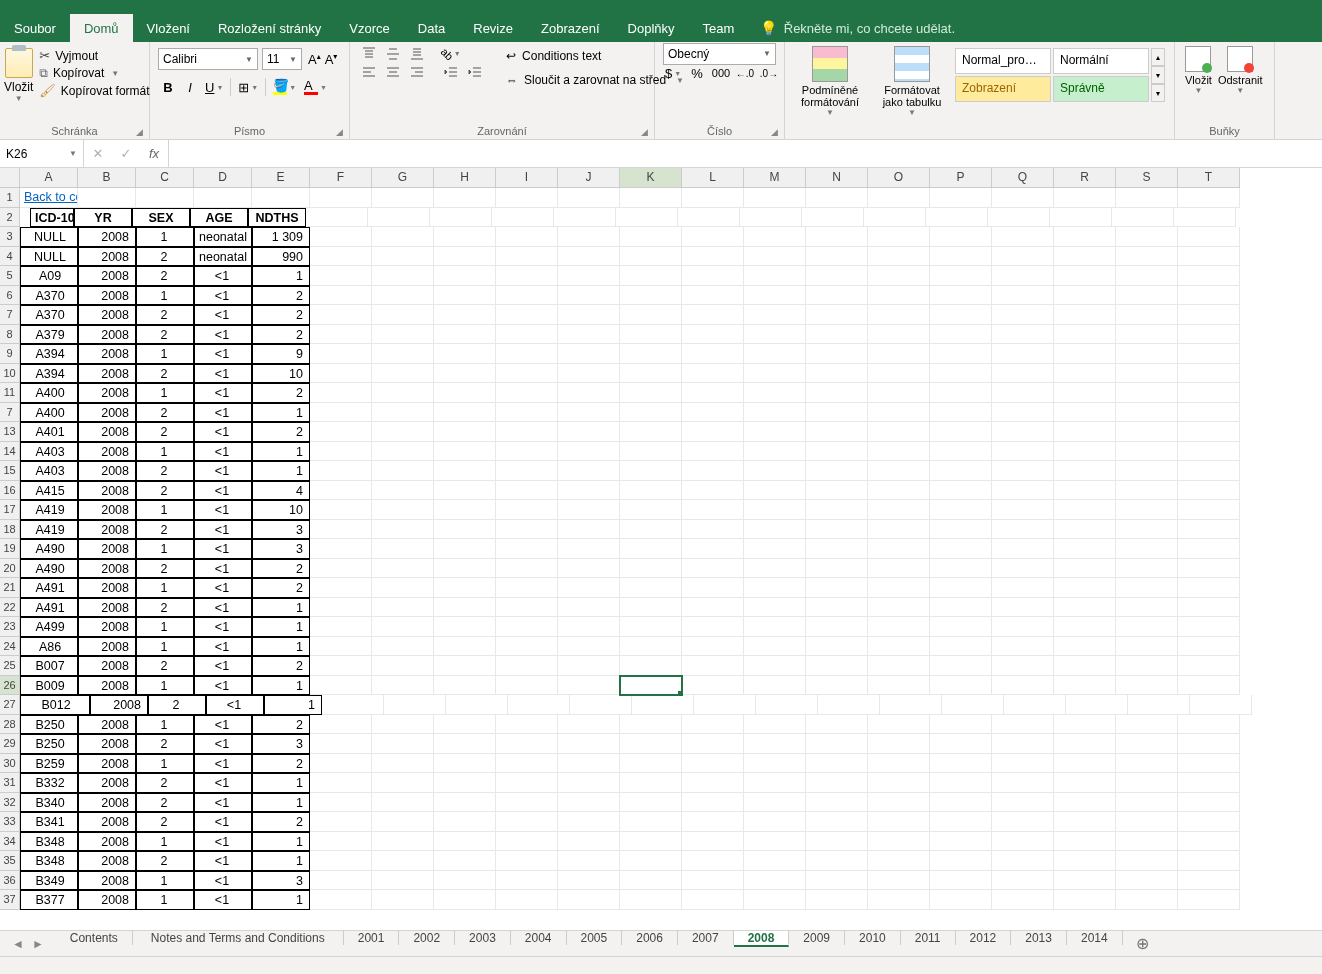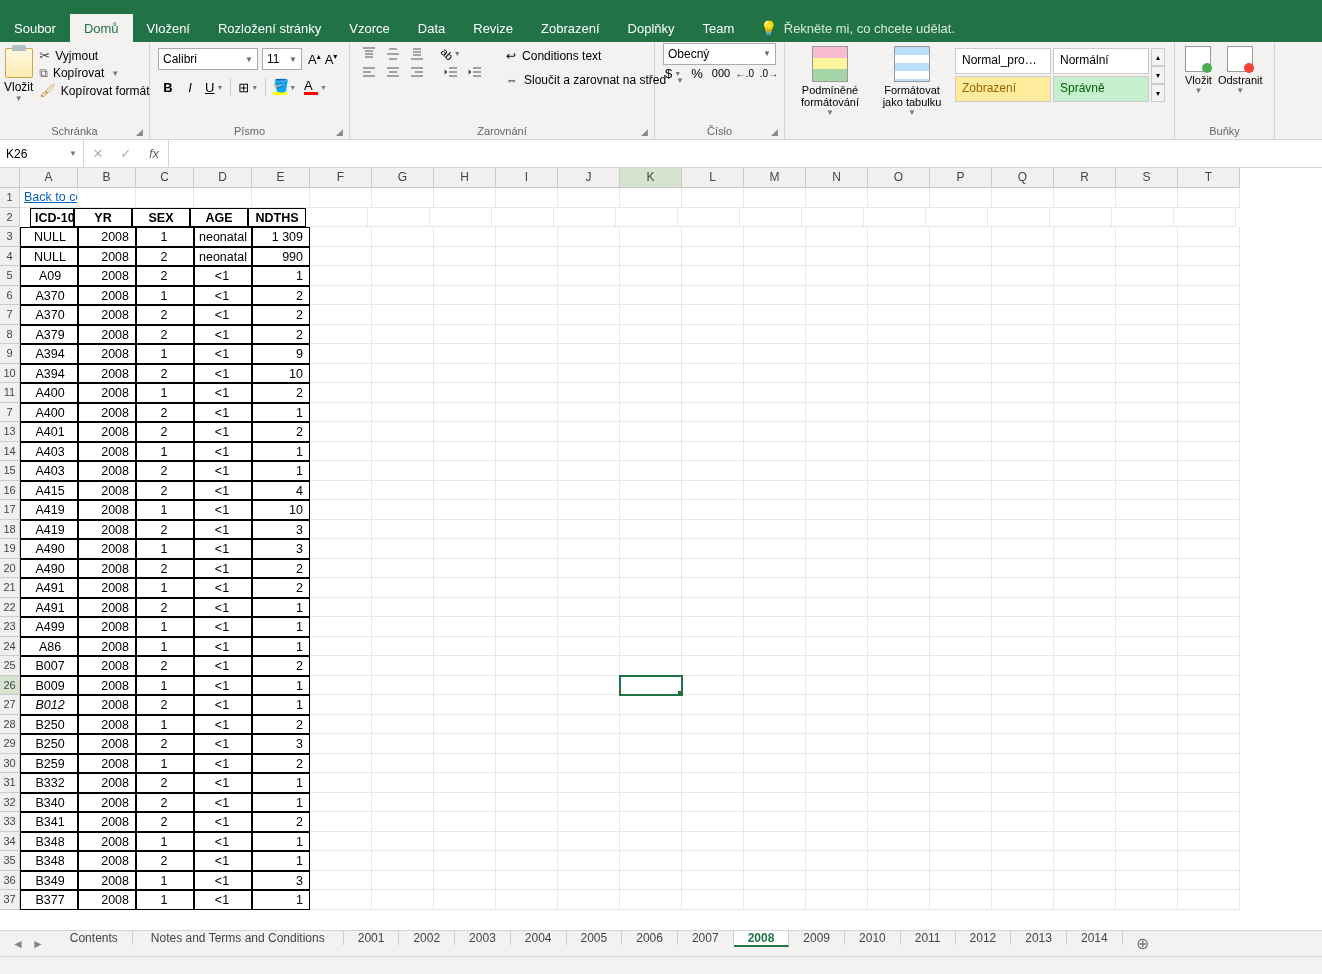--- a/index.html
+++ b/index.html
@@ -974,21 +974,21 @@
         <div class="cell" style="width: 62px;"></div>
         <div class="cell" style="width: 62px;"></div>
         <div class="cell" style="width: 62px;"></div>
         <div class="cell" style="width: 62px;"></div>
         <div class="cell" style="width: 62px;"></div>
         <div class="cell" style="width: 62px;"></div>
         <div class="cell" style="width: 62px;"></div>
       </div>
       <div class="row">
         <div class="rh">27</div>
-        <div class="cell dat c-a" style="width: 58px; font-style: italic;">B012</div>
+        <div class="cell dat c-a" style="width: 70px;">B012</div>
         <div class="cell dat c-b" style="width: 58px;">2008</div>
         <div class="cell dat c-c" style="width: 58px;">2</div>
         <div class="cell dat c-d" style="width: 58px;">&lt;1</div>
         <div class="cell dat c-e" style="width: 58px;">1</div>
         <div class="cell" style="width: 62px;"></div>
         <div class="cell" style="width: 62px;"></div>
         <div class="cell" style="width: 62px;"></div>
         <div class="cell" style="width: 62px;"></div>
         <div class="cell" style="width: 62px;"></div>
         <div class="cell" style="width: 62px;"></div>

